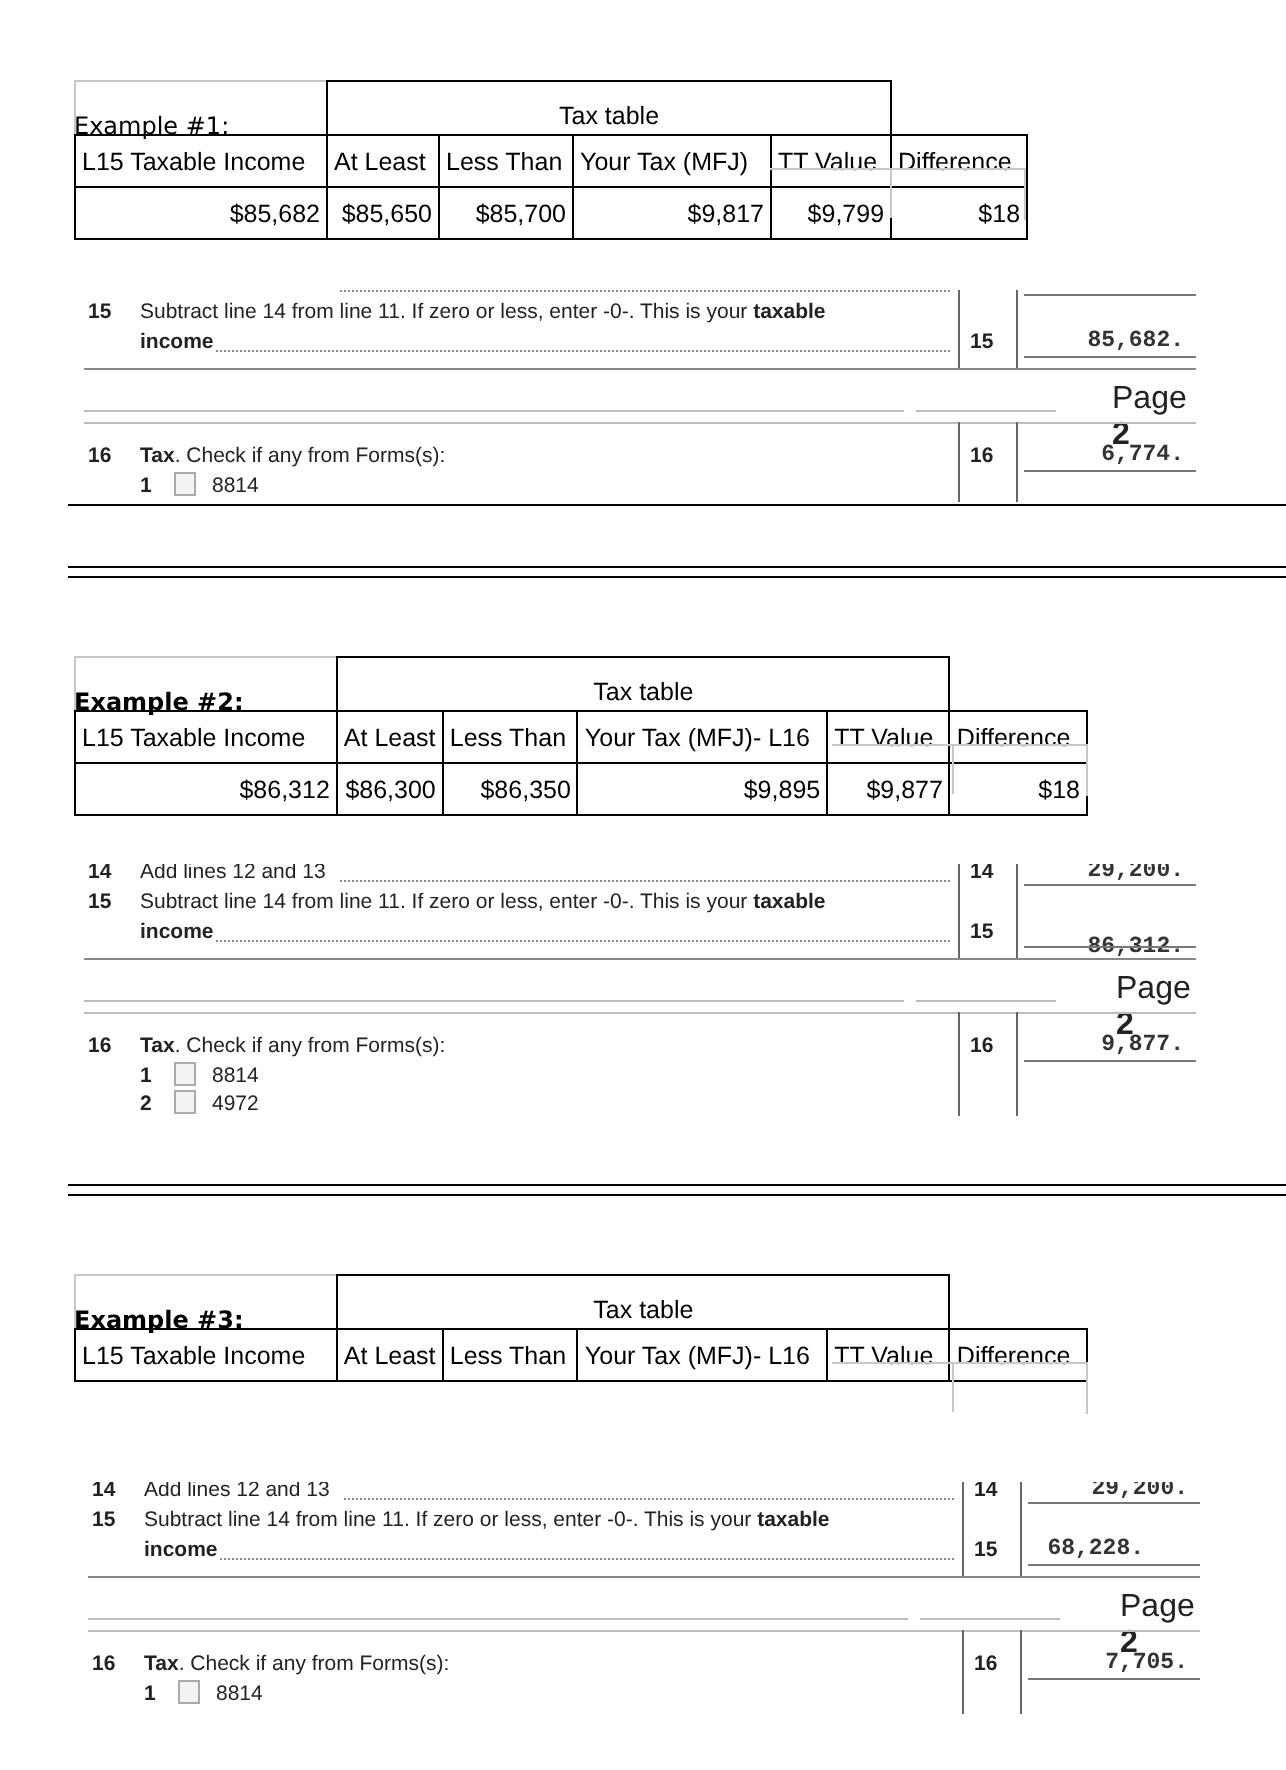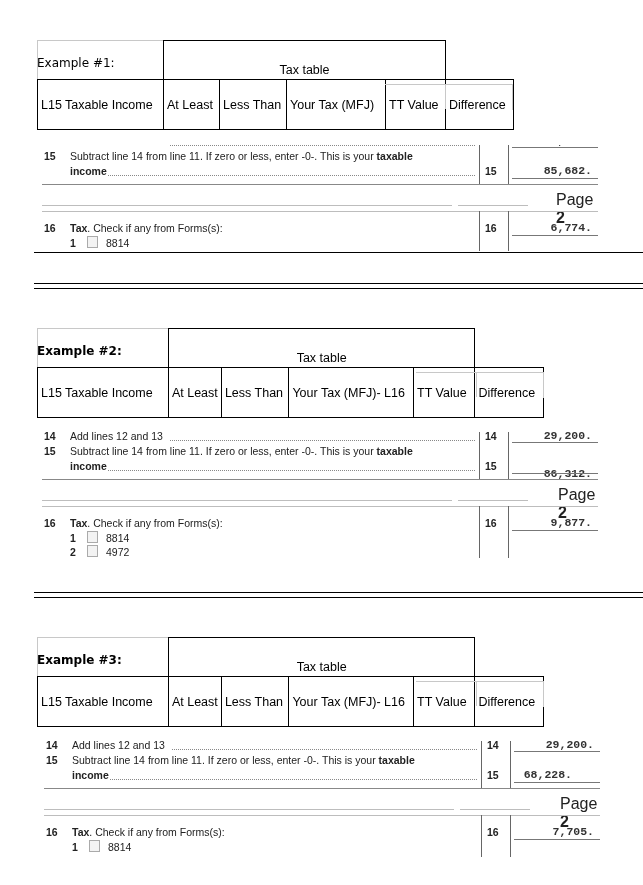--- a/index.html
+++ b/index.html
@@ -3,21 +3,21 @@
 <meta charset="utf-8">
 <style>
   html, body { margin: 0; padding: 0; background: #ffffff; }
   body { width: 643px; height: 885px; position: relative; overflow: hidden; font-family: "Liberation Sans", sans-serif; color: #000; }
   .abs { position: absolute; margin-top: 44px; }
   .ex-title { font-family: "DejaVu Sans", sans-serif; font-size: 12px; left: 37px; }
   .ex-title.bold { font-weight: bold; }
 
   
   table.tt { position: absolute; border-collapse: collapse; font-family: "Liberation Sans", sans-serif; font-size: 12.5px; table-layout: fixed; }
-  table.tt td { height: 25px; padding: 12px 3px; border: 1px solid #000; white-space: nowrap; overflow: hidden; }
+  table.tt td { height: 25px; padding: 0 3px; border: 1px solid #000; white-space: nowrap; overflow: hidden; }
   table.tt td.num { text-align: right; }
   table.tt td.hdr { text-align: left; }
   table.tt td.ctr { text-align: center; }
   table.tt tr.top td { height: 24px; vertical-align: bottom; padding-bottom: 2px; }
   table.tt tr.top td.c1 { border-top-color: #c8c8c8; border-left-color: #c8c8c8; }
 
   
   .form { position: absolute; left: 42px; width: 556px; font-size: 10.5px; color: #222; }
   .form .ln { position: absolute; font-weight: bold; }
   .form .txt { position: absolute; }
@@ -57,20 +57,28 @@
 
   </tr>
   <tr>
     <td class="hdr">L15 Taxable Income</td>
     <td class="hdr">At Least</td>
     <td class="hdr">Less Than</td>
     <td class="hdr">Your Tax (MFJ)</td>
     <td class="hdr">TT Value</td>
     <td class="hdr">Difference</td>
   </tr>
+  <tr>
+    <td class="num">$85,682</td>
+    <td class="num">$85,650</td>
+    <td class="num">$85,700</td>
+    <td class="num">$9,817</td>
+    <td class="num">$9,799</td>
+    <td class="num">$18</td>
+  </tr>
 </tbody>
   </table>
 
 <div class="abs" style="left:385px; top:40px; width:127px; height:25px; border-top:1px solid #c8c8c8; border-right:1px solid #c8c8c8;"></div>
 <div class="abs" style="left:445px; top:40px; width:1px; height:25px; background:#c8c8c8;"></div>
 
 <div class="clip" style="left:0; top:145px; width:643px; height:107px;">
   <div class="form" style="top:-10px; left:42px;">
     <span class="ln" style="left:2px; top:0px;">14</span>
     <span class="txt" style="left:28px; top:0px;">Add lines 12 and 13</span>
@@ -130,20 +138,28 @@
     <td colspan="4" class="ctr" style="border-right-color:#000">Tax table</td>
   </tr>
   <tr>
     <td class="hdr">L15 Taxable Income</td>
     <td class="hdr">At Least</td>
     <td class="hdr">Less Than</td>
     <td class="hdr">Your Tax (MFJ)- L16</td>
     <td class="hdr">TT Value</td>
     <td class="hdr">Difference</td>
   </tr>
+  <tr>
+    <td class="num">$86,312</td>
+    <td class="num">$86,300</td>
+    <td class="num">$86,350</td>
+    <td class="num">$9,895</td>
+    <td class="num">$9,877</td>
+    <td class="num">$18</td>
+  </tr>
 </tbody>
   </table>
 <div class="abs" style="left:416px; top:328px; width:127px; height:25px; border-top:1px solid #c8c8c8; border-right:1px solid #c8c8c8;"></div>
 <div class="abs" style="left:476px; top:328px; width:1px; height:25px; background:#c8c8c8;"></div>
 
 <div class="clip" style="left:0; top:432px; width:643px; height:130px;">
   <div class="form" style="top:-2px; left:42px;">
     <span class="ln" style="left:2px; top:0px;">14</span>
     <span class="txt" style="left:28px; top:0px;">Add lines 12 and 13</span>
     <div class="dots" style="left:128px; width:305px; top:10px;"></div>

